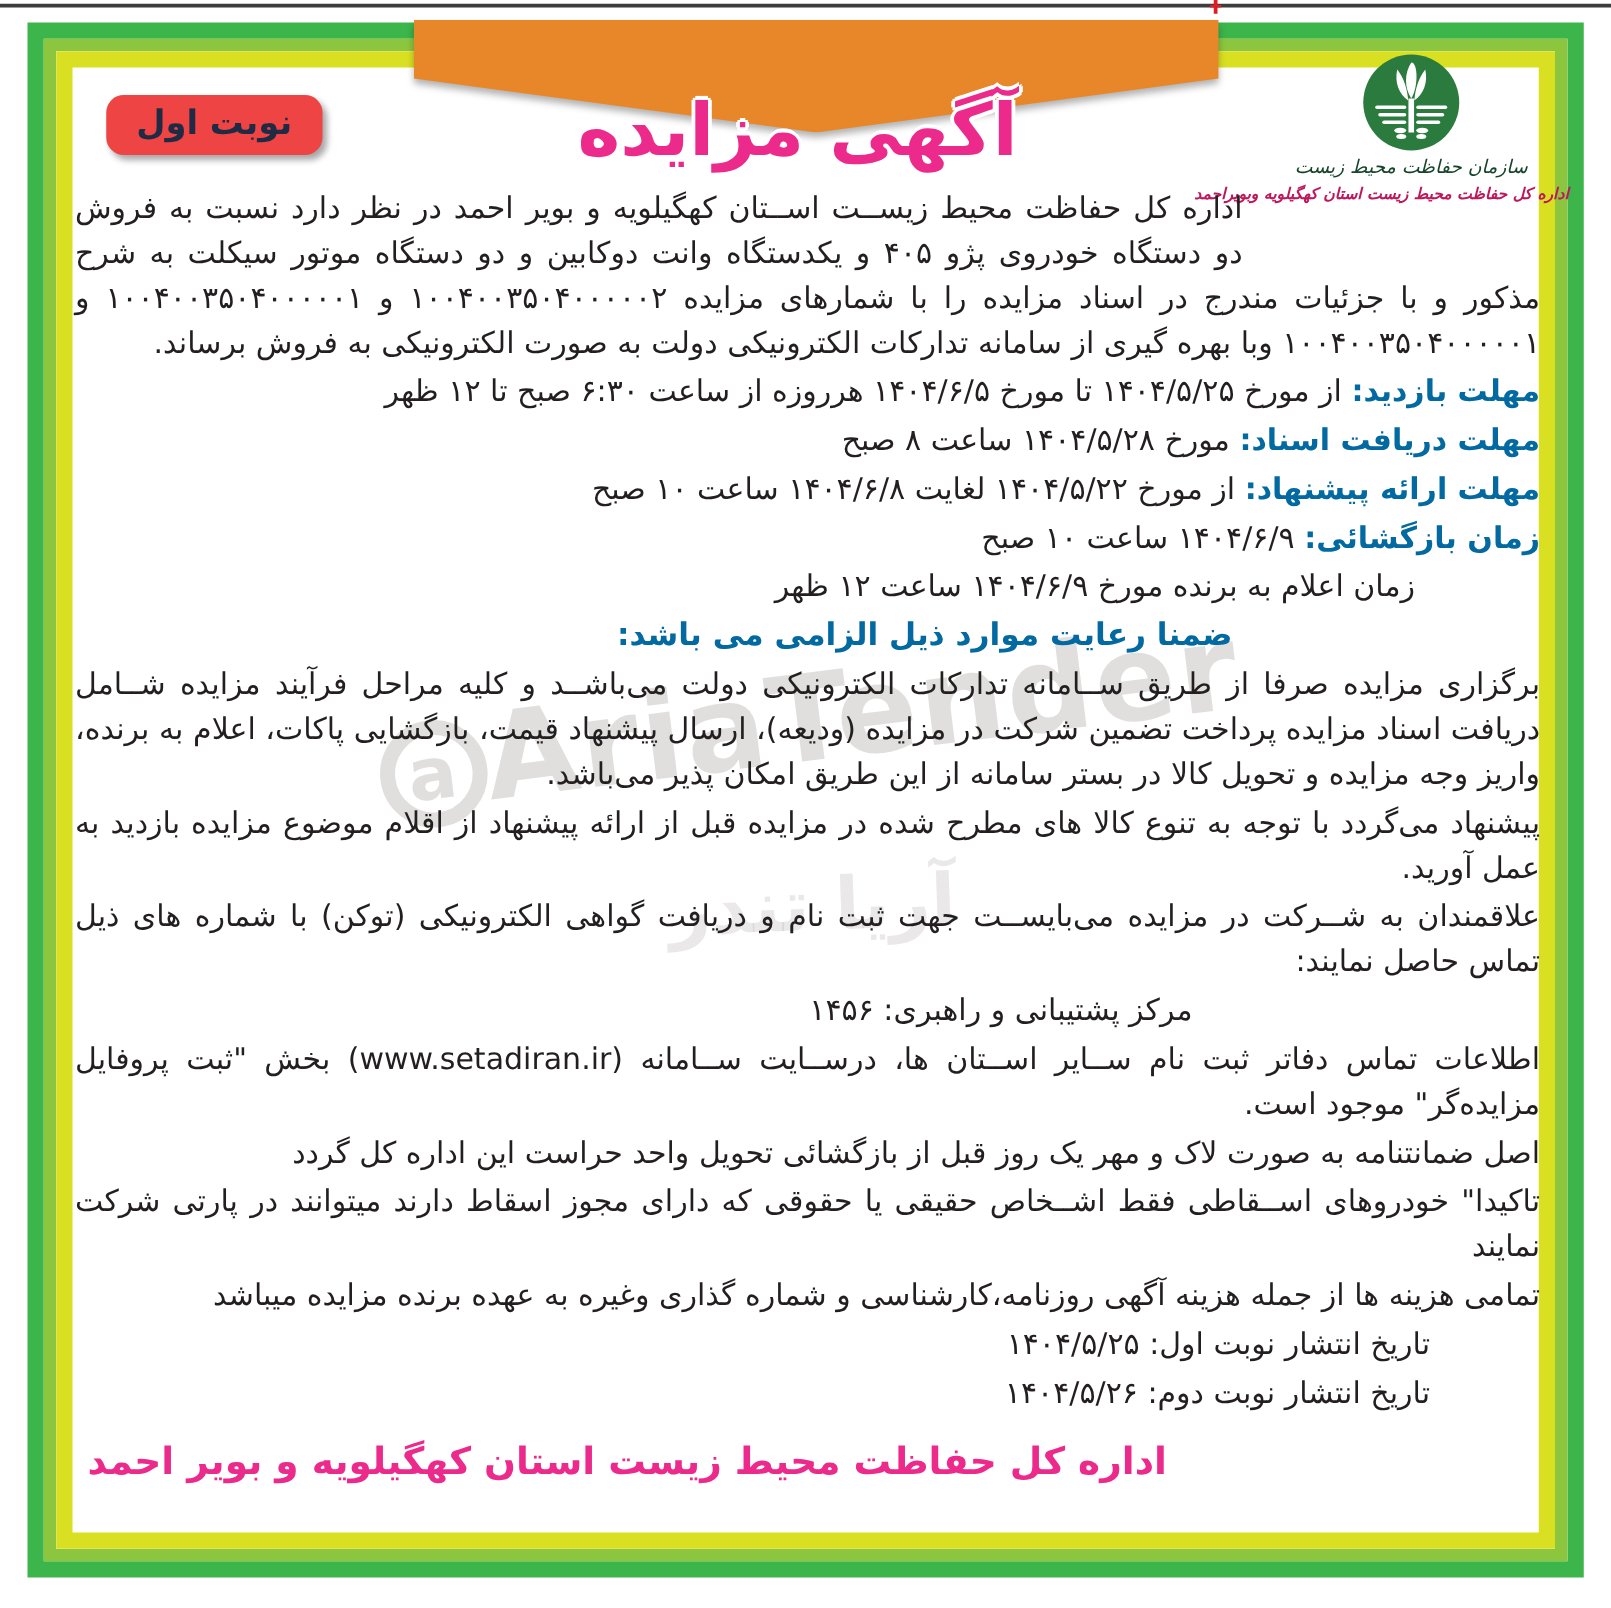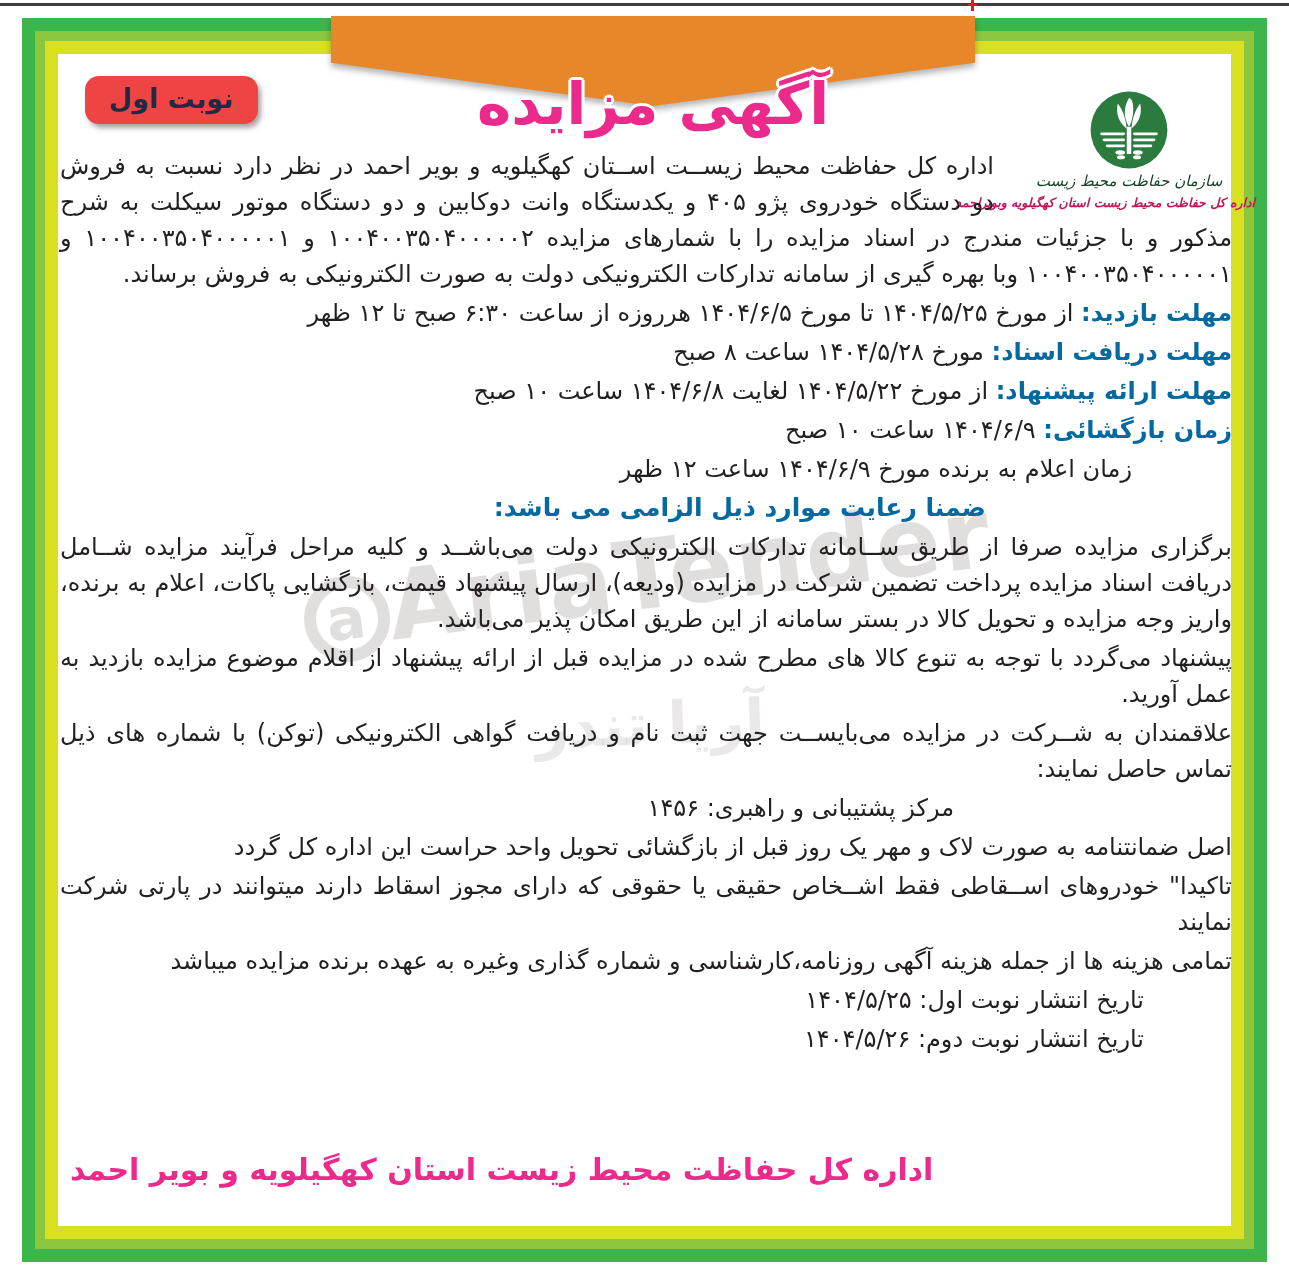--- a/index.html
+++ b/index.html
@@ -22,27 +22,27 @@
   
   .ribbon-wrap{position:absolute;left:331px;top:16px;width:644px;height:90px;
     filter:drop-shadow(0 4px 3px rgba(0,0,0,.30));}
   .ribbon{width:100%;height:100%;background:#e8872a;
     clip-path:polygon(0 0,100% 0,100% 52%,50% 100%,0 52%);}
 
   .badge{position:absolute;left:85px;top:76px;direction:rtl;background:#ef4444;border-radius:14px;
     padding:7px 24px 10px;font-size:27px;font-weight:bold;color:#1f2a44;
     box-shadow:3px 4px 5px rgba(0,0,0,.35);}
 
-  .title{position:absolute;left:343px;top:70px;width:620px;text-align:center;direction:rtl;
+  .title{position:absolute;left:328px;top:70px;width:620px;text-align:center;direction:rtl;
     font-size:58px;font-weight:bold;color:#ec2a8b;letter-spacing:1px;
     text-shadow:-2px -2px 0 #fff,2px -2px 0 #fff,-2px 2px 0 #fff,2px 2px 0 #fff,
                  0 3px 0 #fff,3px 0 0 #fff,-3px 0 0 #fff,0 -3px 0 #fff;}
 
   
-  .logo{position:absolute;left:1003px;top:42px;width:252px;text-align:center;direction:rtl;margin-top:48px;}
+  .logo{position:absolute;left:1003px;top:42px;width:252px;text-align:center;direction:rtl;}
   .logo svg{width:80px;height:80px;display:block;margin:0 auto;}
   .logo-line1{font-size:15px;font-style:italic;color:#16452a;margin-top:2px;white-space:nowrap;}
   .logo-line2{font-size:12.5px;font-style:italic;color:#be185d;margin-top:5px;white-space:nowrap;font-weight:bold;}
 
   
   .watermark{position:absolute;left:70px;top:520px;width:1140px;text-align:center;
     transform:rotate(-7deg);color:rgba(146,135,135,.28);font-weight:bold;
     font-size:96px;letter-spacing:2px;pointer-events:none;white-space:nowrap;}
   .wm-mark{display:inline-flex;align-items:center;justify-content:center;vertical-align:middle;
     width:86px;height:86px;border:12px solid rgba(146,135,135,.28);border-radius:50%;
@@ -123,20 +123,21 @@
   <p><span class="red">زمان بازگشائی:</span><span> ۱۴۰۴/۶/۹ ساعت ۱۰ صبح</span></p>
 
   <p class="winner">زمان اعلام به برنده مورخ ۱۴۰۴/۶/۹ ساعت ۱۲ ظهر</p>
 
   <p class="red mandatory">ضمنا رعایت موارد ذیل الزامی می باشد:</p>
 
   <p>برگزاری مزایده صرفا از طریق ســامانه تدارکات الکترونیکی دولت می‌باشــد و کلیه مراحل فرآیند مزایده شــامل دریافت اسناد مزایده پرداخت تضمین شرکت در مزایده (ودیعه)، ارسال پیشنهاد قیمت، بازگشایی پاکات، اعلام به برنده، واریز وجه مزایده و تحویل کالا در بستر سامانه از این طریق امکان پذیر می‌باشد.</p>
   <p>پیشنهاد می‌گردد با توجه به تنوع کالا های مطرح شده در مزایده قبل از ارائه پیشنهاد از اقلام موضوع مزایده بازدید به عمل آورید.</p>
   <p>علاقمندان به شــرکت در مزایده می‌بایســت جهت ثبت نام و دریافت گواهی الکترونیکی (توکن) با شماره های ذیل تماس حاصل نمایند:</p>
   <p class="support">مرکز پشتیبانی و راهبری: ۱۴۵۶</p>
+  <p>اطلاعات تماس دفاتر ثبت نام ســایر اســتان ها، درســایت ســامانه (www.setadiran.ir) بخش "ثبت پروفایل مزایده‌گر" موجود است.</p>
   <p>اصل ضمانتنامه به صورت لاک و مهر یک روز قبل از بازگشائی تحویل واحد حراست این اداره کل گردد</p>
   <p>تاکیدا" خودروهای اســقاطی فقط اشــخاص حقیقی یا حقوقی که دارای مجوز اسقاط دارند میتوانند در پارتی شرکت نمایند</p>
   <p>تمامی هزینه ها از جمله هزینه آگهی روزنامه،کارشناسی و شماره گذاری وغیره به عهده برنده مزایده میباشد</p>
 
   <p class="pubdate">تاریخ انتشار نوبت اول: ۱۴۰۴/۵/۲۵</p>
   <p class="pubdate">تاریخ انتشار نوبت دوم: ۱۴۰۴/۵/۲۶</p>
 </div>
 
 <div class="signature">اداره کل حفاظت محیط زیست استان کهگیلویه و بویر احمد</div>
 

